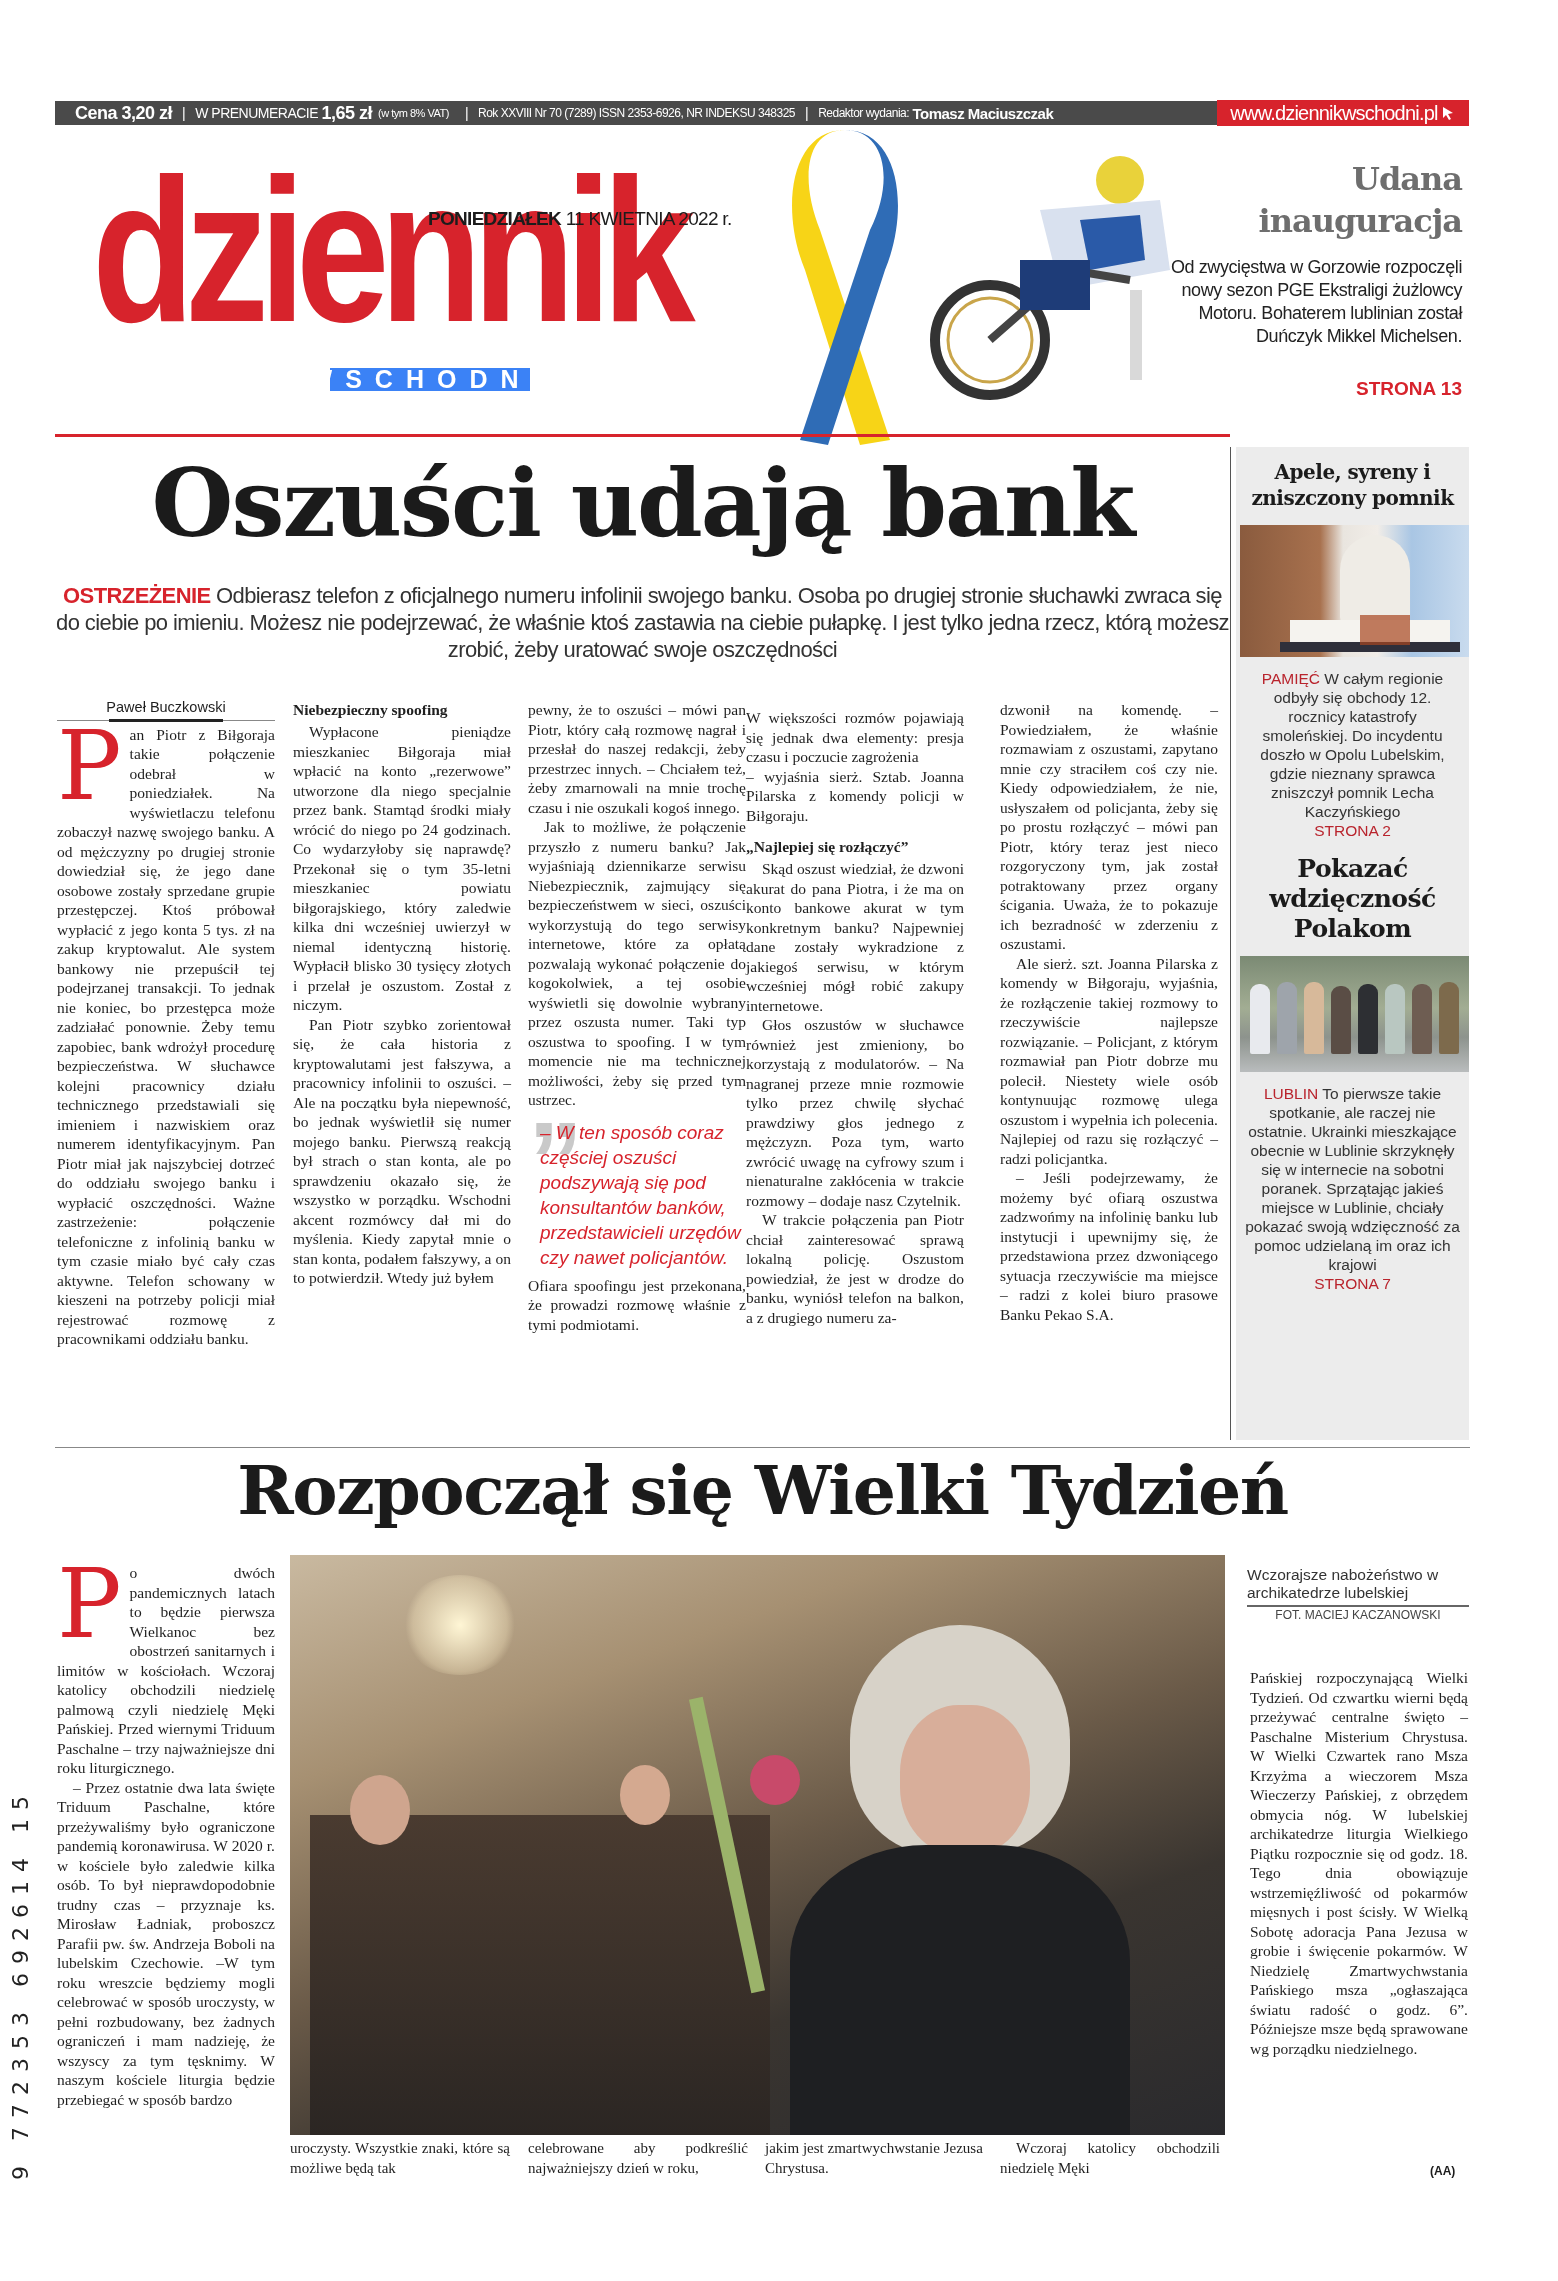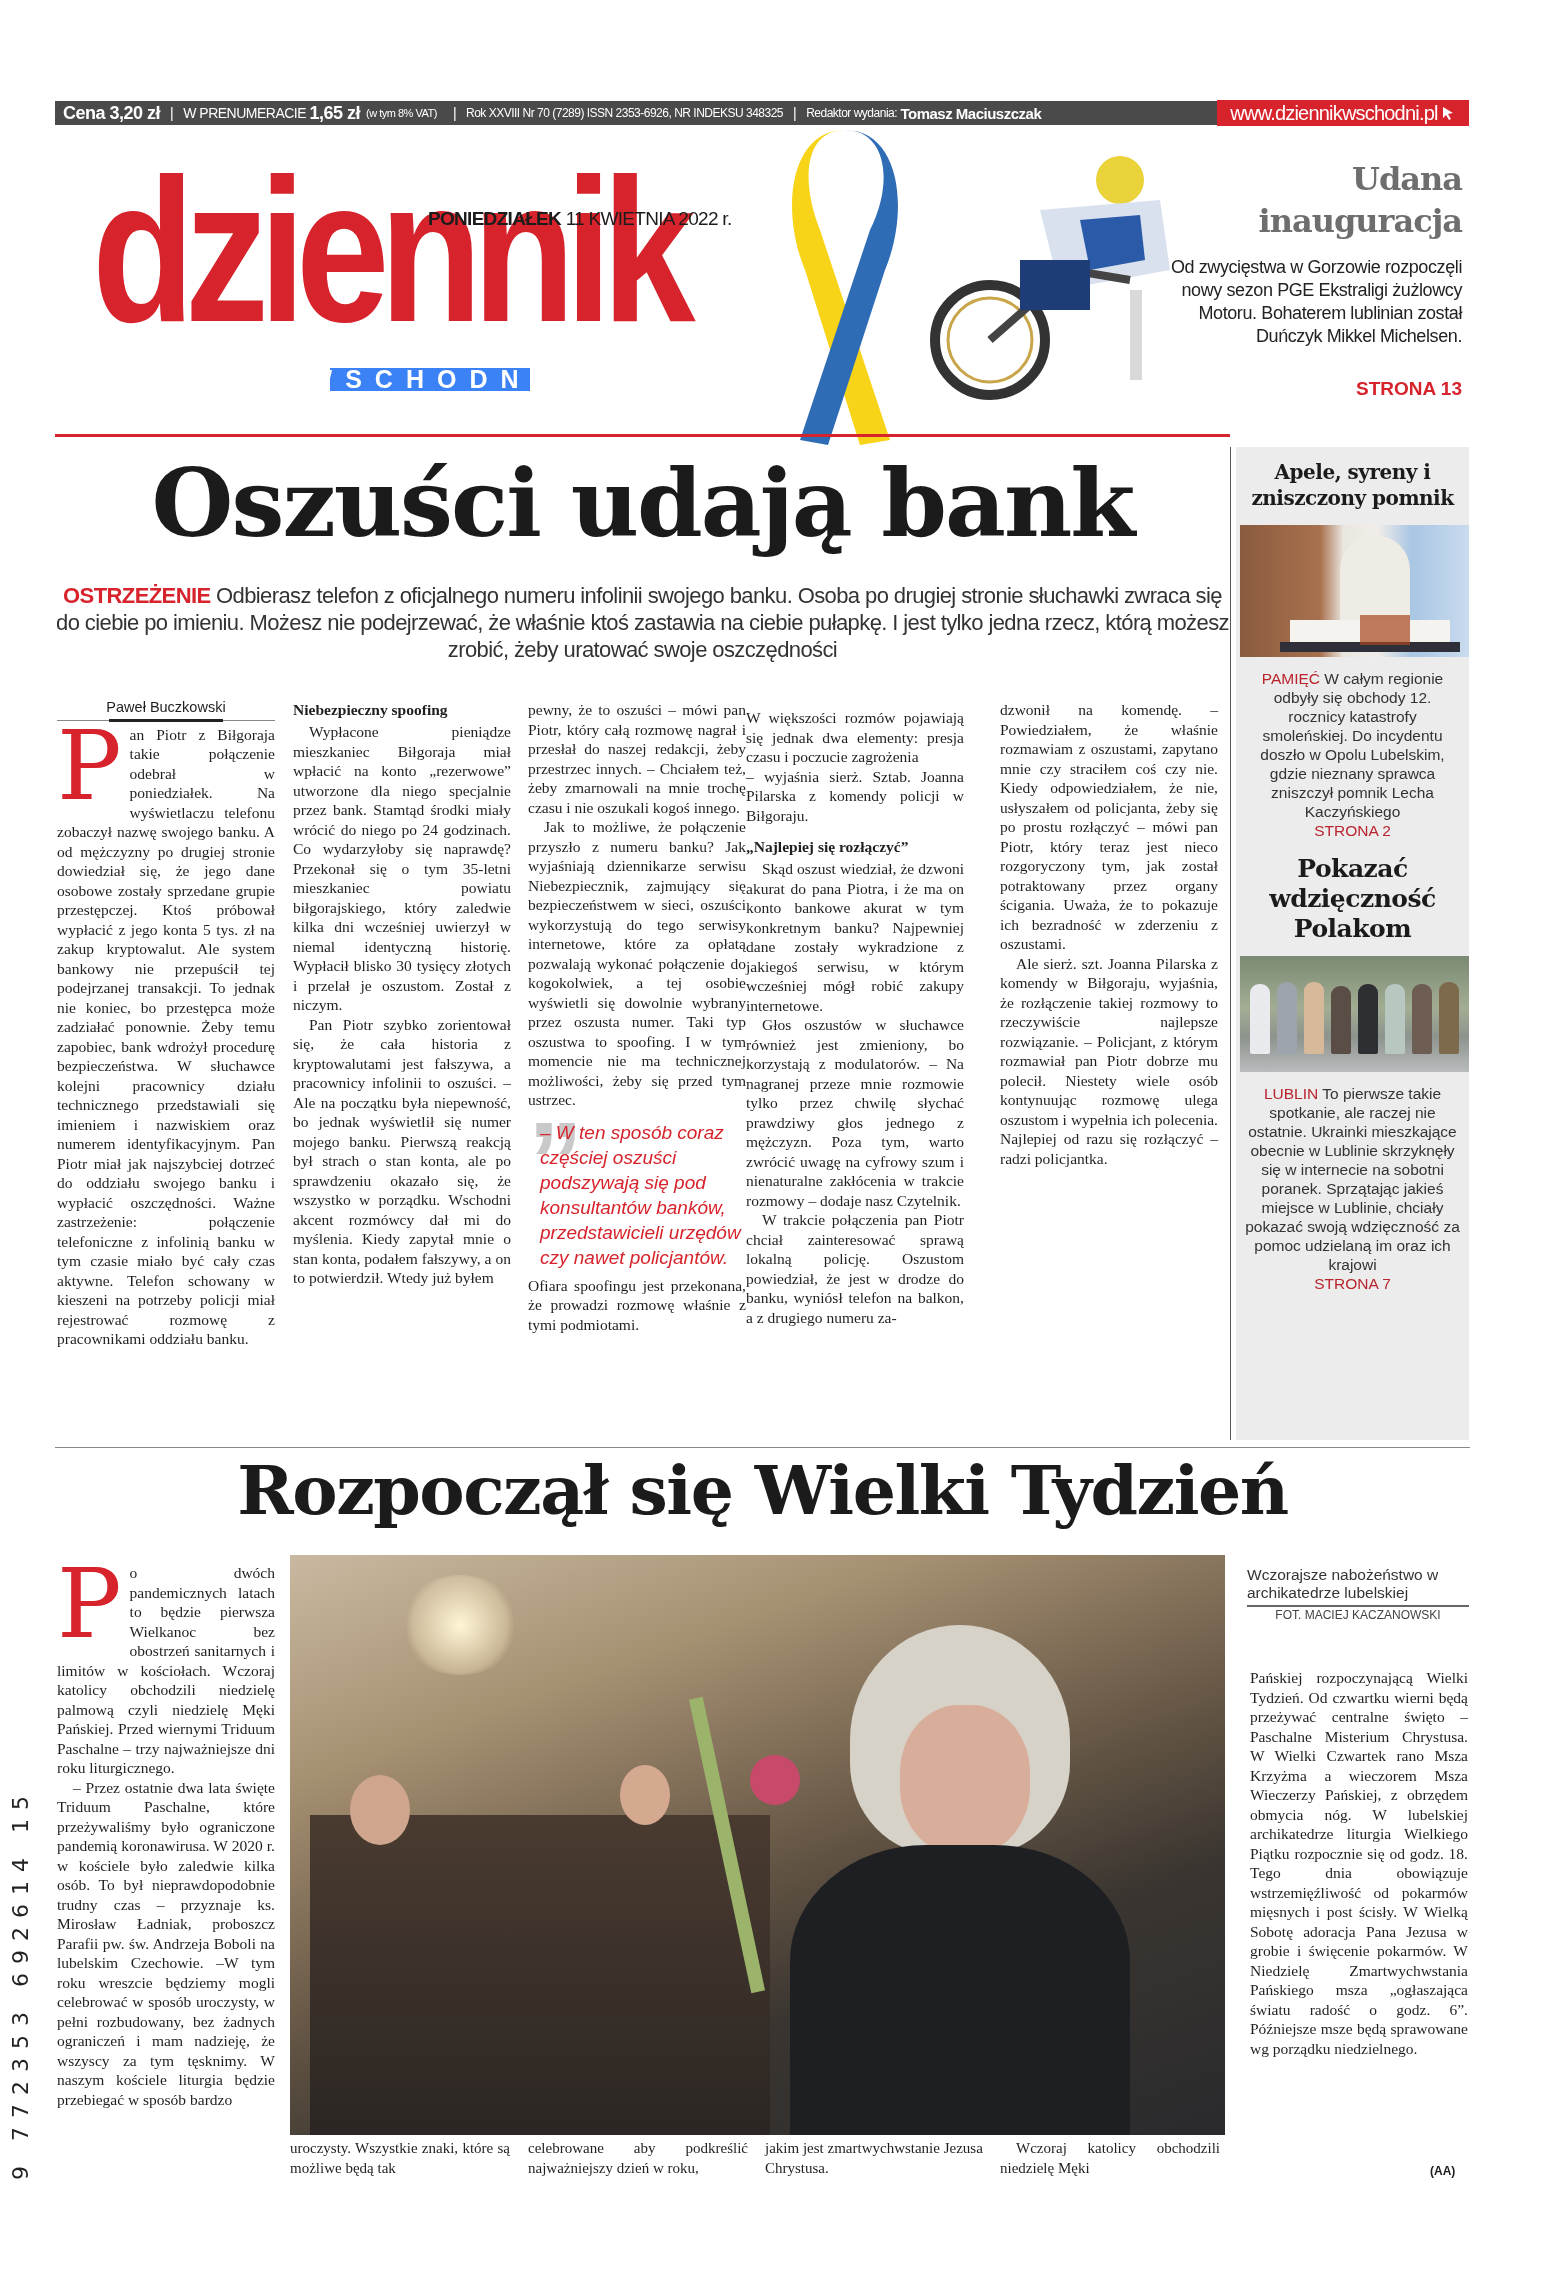--- a/index.html
+++ b/index.html
@@ -2,21 +2,21 @@
 <html><head>
 <meta charset="utf-8">
 <style>
   * { box-sizing: border-box; margin: 0; padding: 0; }
   html, body { width: 1558px; height: 2281px; background: #fff; overflow: hidden; }
   body { position: relative; font-family: "Liberation Serif", serif; color: #1c1c1c; }
   .abs { position: absolute; }
 
   
   .topbar { left: 55px; top: 101px; width: 1175px; height: 24px; background: #4a4a4a; color: #fff;
-    font-family: "Liberation Sans", sans-serif; font-size: 14px; display: flex; align-items: center; padding-left: 8px; white-space: nowrap; letter-spacing: -0.5px; }
+    font-family: "Liberation Sans", sans-serif; font-size: 14px; display: flex; align-items: center; padding-left: 20px; white-space: nowrap; letter-spacing: -0.5px; }
   .topbar b { font-size: 18px; font-weight: bold; }
   .topbar .sm { font-size: 11px; margin: 0 6px; }
   .topbar .sep { margin: 0 10px; }
   .topbar .small { font-size: 12px; }
   .urlbox { left: 1217px; top: 100px; width: 252px; height: 26px; background: #d7232c; color: #fff;
     font-family: "Liberation Sans", sans-serif; font-size: 20px; display: flex; align-items: center; justify-content: center; letter-spacing: -0.8px; }
 
   
   .logo { left: 92px; top: 160px; font-family: "Liberation Sans", sans-serif; font-weight: bold; color: #d7232c;
     font-size: 205px; line-height: 180px; letter-spacing: -12px; transform: scaleX(0.82); transform-origin: left top; }
@@ -160,20 +160,21 @@
   <p class="noind">– wyjaśnia sierż. Sztab. Joanna Pilarska z komendy policji w Biłgoraju.</p>
   <h4 style="margin-top:12px">„Najlepiej się rozłączyć”</h4>
   <p>Skąd oszust wiedział, że dzwoni akurat do pana Piotra, i że ma on konto bankowe akurat w tym konkretnym banku? Najpewniej dane zostały wykradzione z jakiegoś serwisu, w którym wcześniej mógł robić zakupy internetowe.</p>
   <p>Głos oszustów w słuchawce również jest zmieniony, bo korzystają z modulatorów. – Na nagranej przeze mnie rozmowie tylko przez chwilę słychać prawdziwy głos jednego z mężczyzn. Poza tym, warto zwrócić uwagę na cyfrowy szum i nienaturalne zakłócenia w trakcie rozmowy – dodaje nasz Czytelnik.</p>
   <p>W trakcie połączenia pan Piotr chciał zainteresować sprawą lokalną policję. Oszustom powiedział, że jest w drodze do banku, wyniósł telefon na balkon, a z drugiego numeru za-</p>
 </div>
 
 <div class="abs col" style="left:1000px; top:700px; width:218px;">
   <p class="noind">dzwonił na komendę. – Powiedziałem, że właśnie rozmawiam z oszustami, zapytano mnie czy straciłem coś czy nie. Kiedy odpowiedziałem, że nie, usłyszałem od policjanta, żeby się po prostu rozłączyć – mówi pan Piotr, który teraz jest nieco rozgoryczony tym, jak został potraktowany przez organy ścigania. Uważa, że to pokazuje ich bezradność w zderzeniu z oszustami.</p>
   <p>Ale sierż. szt. Joanna Pilarska z komendy w Biłgoraju, wyjaśnia, że rozłączenie takiej rozmowy to rzeczywiście najlepsze rozwiązanie. – Policjant, z którym rozmawiał pan Piotr dobrze mu polecił. Niestety wiele osób kontynuując rozmowę ulega oszustom i wypełnia ich polecenia. Najlepiej od razu się rozłączyć – radzi policjantka.</p>
+  <p>– Jeśli podejrzewamy, że możemy być ofiarą oszustwa zadzwońmy na infolinię banku lub instytucji i upewnijmy się, że przedstawiona przez dzwoniącego sytuacja rzeczywiście ma miejsce – radzi z kolei biuro prasowe Banku Pekao S.A.</p>
 </div>
 
 <div class="abs sidebar-rule"></div>
 <div class="abs sidebar">
   <div style="padding:12px 8px 8px 8px;" class="sb-title">Apele, syreny i zniszczony pomnik</div>
   <div style="margin:6px 0 0 4px; width:229px; height:132px; background:linear-gradient(90deg,#8a5b3e 0%,#a8714e 35%,#e9e5df 45%,#f1ede8 60%,#a9c6e4 75%,#c9dbee 100%); position:relative;">
     <div style="position:absolute;left:100px;top:10px;width:70px;height:90px;background:#efece6;border-radius:35px 35px 8px 8px;"></div>
     <div style="position:absolute;left:50px;top:95px;width:160px;height:22px;background:#f5f3ef;"></div>
     <div style="position:absolute;left:40px;top:117px;width:180px;height:10px;background:#2f2f3a;"></div>
     <div style="position:absolute;left:120px;top:90px;width:50px;height:30px;background:#a8461f;opacity:0.7;"></div>

